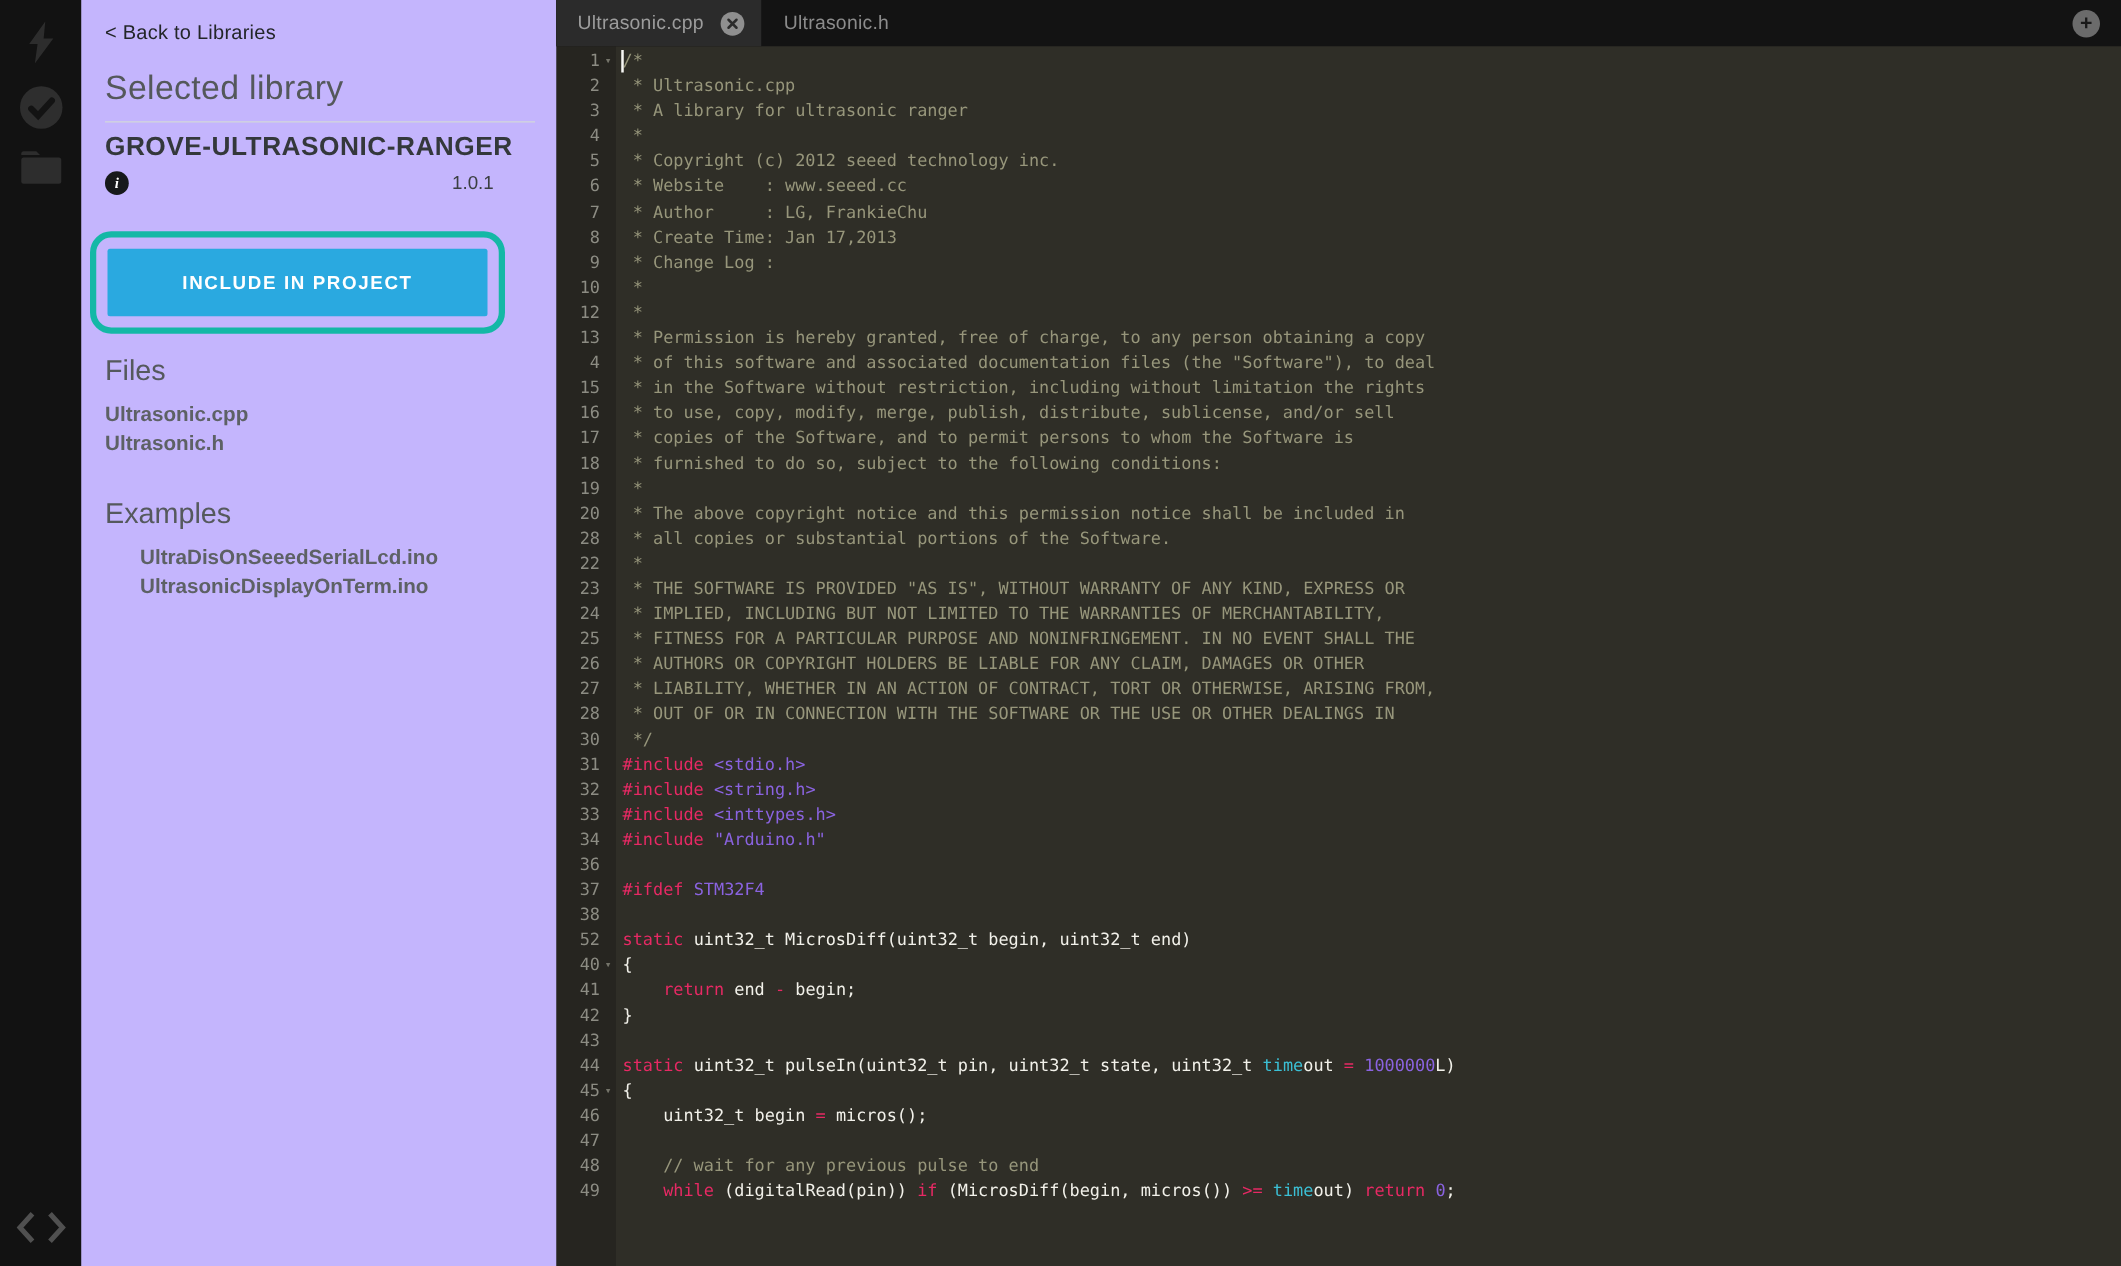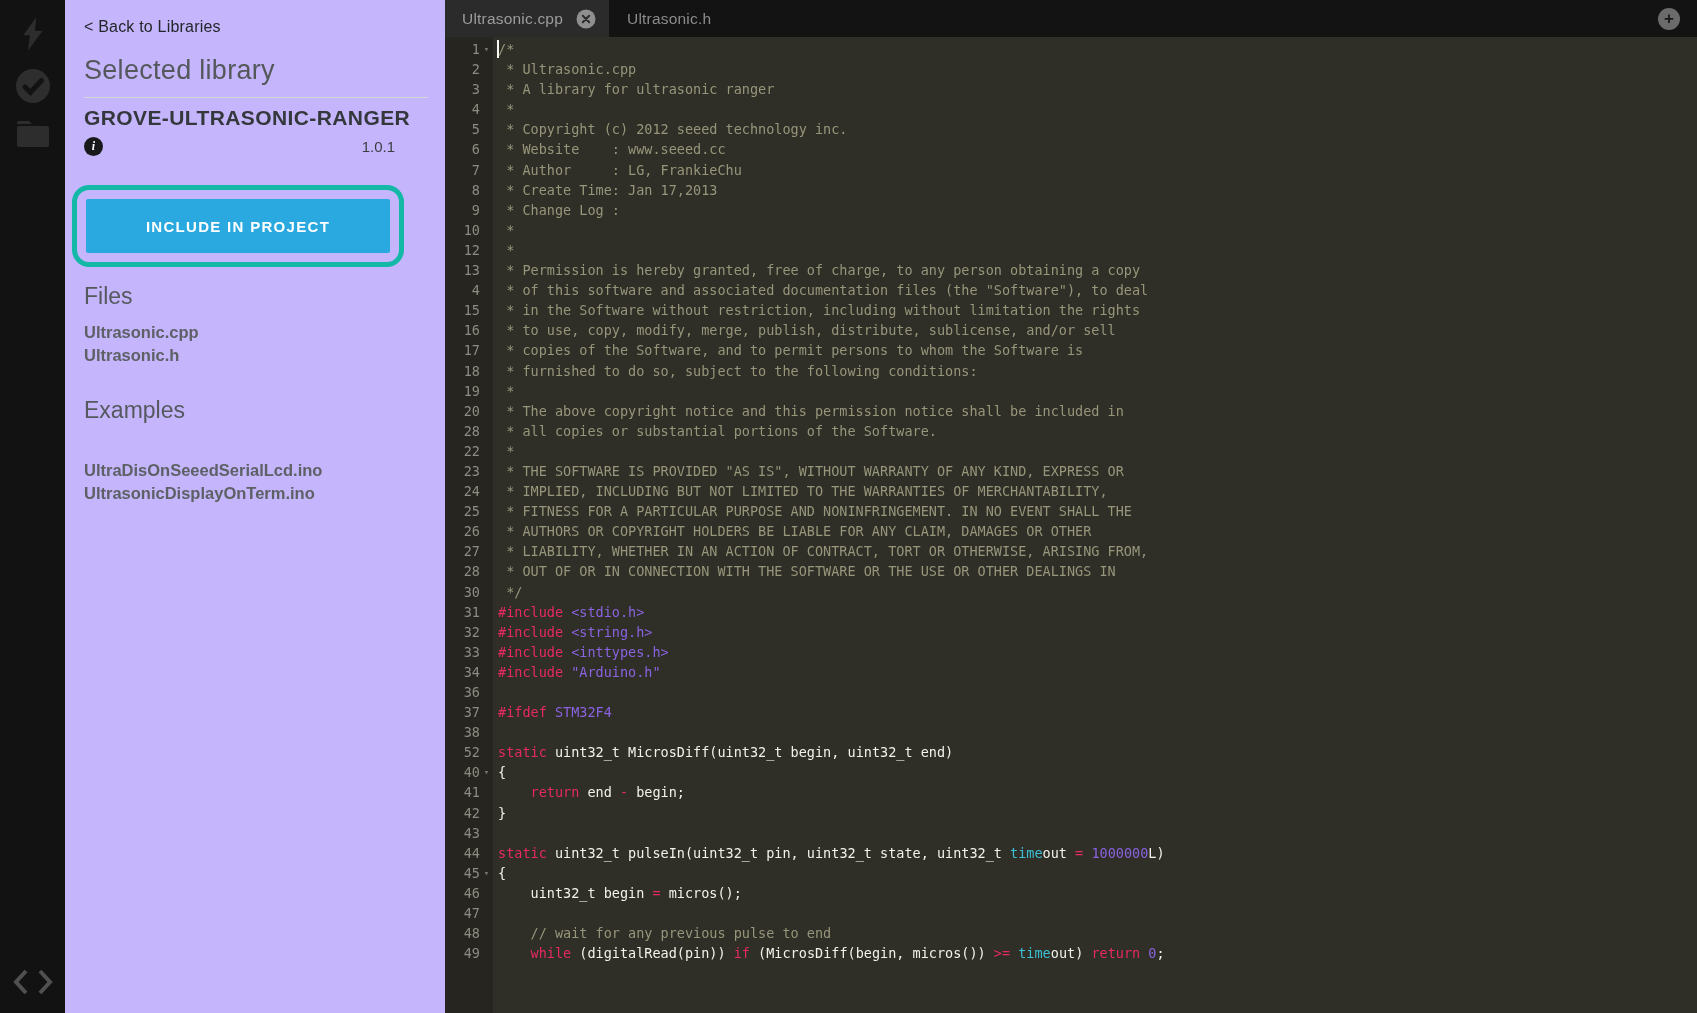--- a/index.html
+++ b/index.html
@@ -59,21 +59,21 @@
     display:block; width:100%; height:54px;
     background:#2aa9e0; border:none; border-radius:2px;
     color:#ffffff; font-size:15px; font-weight:bold; letter-spacing:1.3px;
     font-family:inherit; cursor:pointer;
   }
   .section-h { position:absolute; left:19px; margin:0; font-size:23px; font-weight:300; color:#55595d; }
   .files-h    { top:283px; }
   .examples-h { top:397px; }
   .side-list  { position:absolute; left:19px; }
   .files-list    { top:321px; }
-  .examples-list { top:459px; }
+  .examples-list { top:435px;margin-left:28px; }
   .side-item { font-size:16.5px; font-weight:bold; color:#5d6165; line-height:23px; cursor:pointer; white-space:nowrap; }
 
   
   .editor { flex:1; min-width:0; display:flex; flex-direction:column; }
   .tabbar { height:37px; background:#131313; display:flex; position:relative; flex-shrink:0; }
   .tab {
     display:flex; align-items:center; height:100%; padding:0 18px;
     font-size:15.5px; color:#8b8b8b; cursor:pointer; letter-spacing:.2px; white-space:nowrap;
   }
   .tab.active { background:#2b2b2b; color:#9c9c9c; padding:0 13px 0 17px; }

